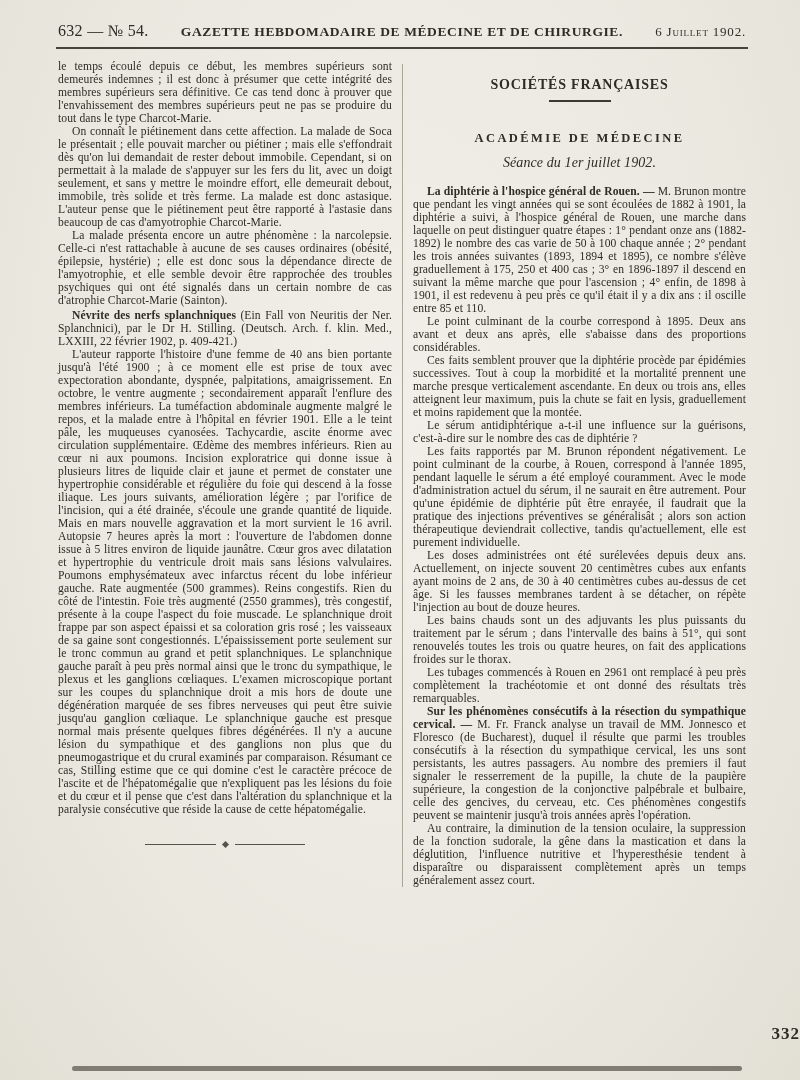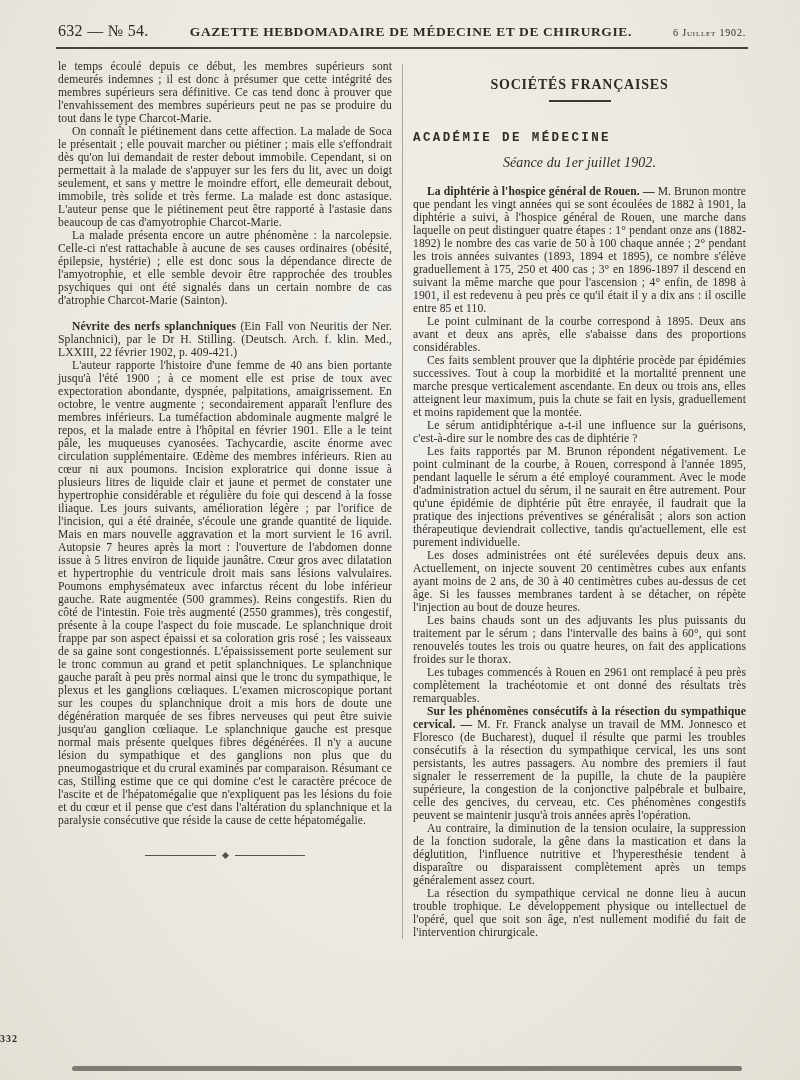--- a/index.html
+++ b/index.html
@@ -19,71 +19,71 @@
   
   .masthead{
     position:absolute;top:22px;left:58px;right:54px;
     display:flex;align-items:baseline;justify-content:space-between;
   }
   .page-ref{font-size:16px;letter-spacing:.3px;white-space:nowrap;}
   .journal-title{
     flex:1;text-align:center;font-weight:bold;font-size:13.5px;
     letter-spacing:.6px;white-space:nowrap;
   }
-  .issue-date{font-size:10px;font-variant:small-caps;letter-spacing:.8px;white-space:nowrap;}
+  .issue-date{font-size:13px;font-variant:small-caps;letter-spacing:.8px;white-space:nowrap;}
   .header-rule{
     position:absolute;top:47px;left:56px;right:52px;height:2px;
     background:#47423a;
   }
   
   .columns{
     position:absolute;top:60px;left:58px;right:54px;
     display:flex;align-items:stretch;
   }
   .col{
     font-size:11.6px;line-height:13px;text-align:justify;
     letter-spacing:.1px;
   }
   .col-left{width:334px;}
   .col-divider{width:1px;background:#aba69a;margin:4px 10px 0 10px;}
   .col-right{flex:1;}
   p{margin:0;text-indent:14px;}
   p.cont{text-indent:0;}
-  .article-head{margin-top:13px;}
+  .article-head{margin-top:2px;}
   .runin{font-weight:bold;}
   .biblio{font-style:normal;}
   
   .ornament{
     margin:26px auto 0;width:160px;display:flex;align-items:center;gap:7px;
   }
   .ornament::before,.ornament::after{
     content:"";flex:1;height:1px;background:#56514a;
   }
   .ornament .diamond{
     width:5px;height:5px;background:#56514a;transform:rotate(45deg);flex:none;
   }
   
   .societes{
     margin:18px 0 9px;text-align:center;font-weight:bold;
     font-size:14px;letter-spacing:.8px;text-indent:0;
   }
   .societes-rule{width:62px;height:2px;background:#3d3831;margin:0 auto 30px;}
   .academie{
-    margin:0 0 11px;text-align:left;font-weight:bold;
-    font-size:12.5px;letter-spacing:2.4px;text-indent:0;font-family:Liberation Mono, monospace;
+    margin:0 0 11px;text-align:center;font-weight:bold;
+    font-size:12.5px;letter-spacing:2.4px;text-indent:0;
   }
   .seance{
     margin:0 0 16px;text-align:center;font-style:italic;
     font-size:14px;text-indent:0;
   }
   .article2-start{}
   
   .page-footer{
-    position:absolute;bottom:36px;left:0;right:0;text-align:left;
-    font-size:10px;letter-spacing:1px;font-weight:bold;
+    position:absolute;bottom:36px;left:0;right:0;text-align:right;
+    font-size:17px;letter-spacing:1px;font-weight:bold;
   }
   .scan-edge{
     position:absolute;bottom:9px;left:72px;right:58px;height:5px;
     background:#6e6a61;border-radius:3px;opacity:.85;
   }
 </style>
 </head>
 <body>
 
 <div class="page">
@@ -119,26 +119,25 @@
 
       <p class="academie">ACADÉMIE DE MÉDECINE</p>
       <p class="seance">Séance du 1er juillet 1902.</p>
 
       <p><b class="runin">La diphtérie à l'hospice général de Rouen. — </b><span>M. Brunon montre que pendant les vingt années qui se sont écoulées de 1882 à 1901, la diphtérie a suivi, à l'hospice général de Rouen, une marche dans laquelle on peut distinguer quatre étapes : 1° pendant onze ans (1882-1892) le nombre des cas varie de 50 à 100 chaque année ; 2° pendant les trois années suivantes (1893, 1894 et 1895), ce nombre s'élève graduellement à 175, 250 et 400 cas ; 3° en 1896-1897 il descend en suivant la même marche que pour l'ascension ; 4° enfin, de 1898 à 1901, il est redevenu à peu près ce qu'il était il y a dix ans : il oscille entre 85 et 110.</span></p>
       <p>Le point culminant de la courbe correspond à 1895. Deux ans avant et deux ans après, elle s'abaisse dans des proportions considérables.</p>
       <p>Ces faits semblent prouver que la diphtérie procède par épidémies successives. Tout à coup la morbidité et la mortalité prennent une marche presque verticalement ascendante. En deux ou trois ans, elles atteignent leur maximum, puis la chute se fait en lysis, graduellement et moins rapidement que la montée.</p>
       <p>Le sérum antidiphtérique a-t-il une influence sur la guérisons, c'est-à-dire sur le nombre des cas de diphtérie ?</p>
       <p>Les faits rapportés par M. Brunon répondent négativement. Le point culminant de la courbe, à Rouen, correspond à l'année 1895, pendant laquelle le sérum a été employé couramment. Avec le mode d'administration actuel du sérum, il ne saurait en être autrement. Pour qu'une épidémie de diphtérie pût être enrayée, il faudrait que la pratique des injections préventives se généralisât ; alors son action thérapeutique deviendrait collective, tandis qu'actuellement, elle est purement individuelle.</p>
       <p>Les doses administrées ont été surélevées depuis deux ans. Actuellement, on injecte souvent 20 centimètres cubes aux enfants ayant moins de 2 ans, de 30 à 40 centimètres cubes au-dessus de cet âge. Si les fausses membranes tardent à se détacher, on répète l'injection au bout de douze heures.</p>
-      <p>Les bains chauds sont un des adjuvants les plus puissants du traitement par le sérum ; dans l'intervalle des bains à 60°, qui sont renouvelés toutes les trois ou quatre heures, on fait des applications froides sur le thorax.</p>
+      <p>Les bains chauds sont un des adjuvants les plus puissants du traitement par le sérum ; dans l'intervalle des bains à 51°, qui sont renouvelés toutes les trois ou quatre heures, on fait des applications froides sur le thorax.</p>
       <p>Les tubages commencés à Rouen en 2961 ont remplacé à peu près complètement la trachéotomie et ont donné des résultats très remarquables.</p>
 
       <p class="article2-start"><b class="runin">Sur les phénomènes consécutifs à la résection du sympathique cervical. — </b><span>M. Fr. Franck analyse un travail de MM. Jonnesco et Floresco (de Bucharest), duquel il résulte que parmi les troubles consécutifs à la résection du sympathique cervical, les uns sont persistants, les autres passagers. Au nombre des premiers il faut signaler le resserrement de la pupille, la chute de la paupière supérieure, la congestion de la conjonctive palpébrale et bulbaire, celle des gencives, du cerveau, etc. Ces phénomènes congestifs peuvent se maintenir jusqu'à trois années après l'opération.</span></p>
       <p>Au contraire, la diminution de la tension oculaire, la suppression de la fonction sudorale, la gêne dans la mastication et dans la déglutition, l'influence nutritive et l'hyperesthésie tendent à disparaître ou disparaissent complètement après un temps généralement assez court.</p>
-      <p>La résection du sympathique cervical ne donne lieu à aucun trouble trophique. Le développement physique ou intellectuel de l'opéré, quel que soit son âge, n'est nullement modifié du fait de l'intervention chirurgicale.</p>
     </div>
   </div>
 
   <div class="page-footer">
     <span>332</span>
   </div>
 
   <div class="scan-edge"></div>
 </div>
 

